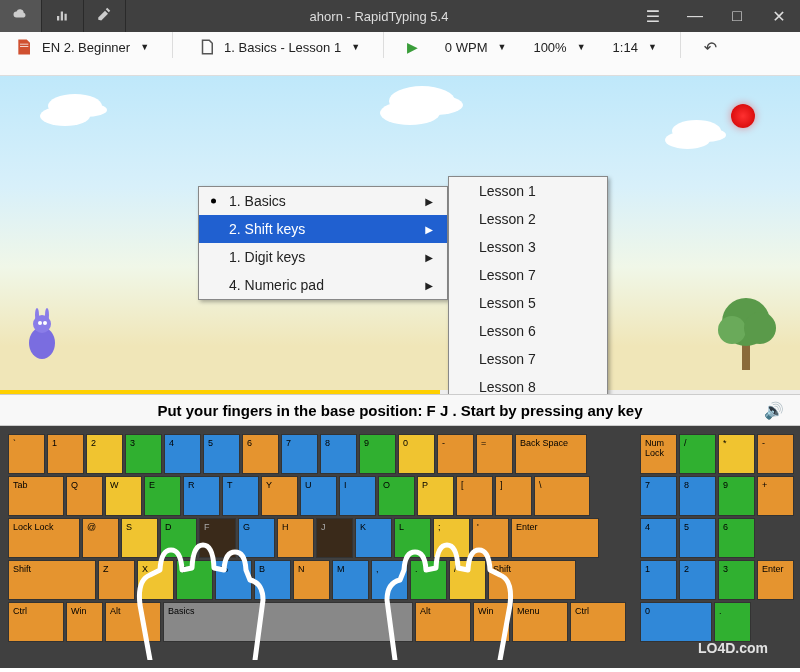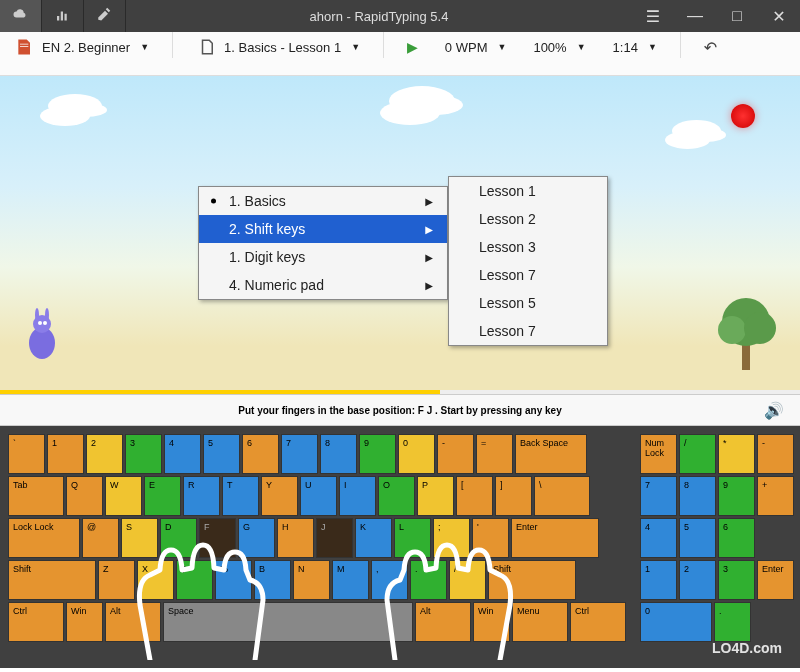--- a/index.html
+++ b/index.html
@@ -44,21 +44,21 @@
 .menu { position: absolute; background: #f5f5f5; border: 1px solid #888; box-shadow: 2px 2px 4px rgba(0,0,0,0.3); }
 .menu1 { top: 78px; left: 198px; width: 250px; margin-top: 32px; }
 .menu2 { top: 100px; left: 448px; width: 160px; text-align: center; }
 .menu-item { padding: 6px 14px 6px 30px; font-size: 14px; color: #222; position: relative; display: flex; justify-content: space-between; align-items: center; cursor: pointer; }
 .menu-item.selected { background: #2060d0; color: #fff; }
 .menu-item .arrow { font-size: 10px; }
 .menu-item .bullet { position: absolute; left: 12px; top: 50%; transform: translateY(-50%); width: 5px; height: 5px; background: #000; border-radius: 50%; }
 
 
 .instruction { height: 32px; background: #f8f8f8; border-top: 1px solid #ccc; border-bottom: 1px solid #ccc; display: flex; align-items: center; justify-content: center; position: relative; }
-.instruction-text { font-size: 10px; font-weight: bold; color: #000; }
+.instruction-text { font-size: 15px; font-weight: bold; color: #000; }
 .speaker { position: absolute; right: 16px; font-size: 16px; color: #333; }
 
 
 .keyboard { height: 242px; background: #404040; padding: 8px; display: flex; gap: 14px; position: relative; }
 .kb-main { flex: 1; display: flex; flex-direction: column; gap: 2px; }
 .kb-extra { width: 156px; display: flex; flex-direction: column; gap: 2px; }
 .kb-row { display: flex; gap: 2px; }
 .key { height: 40px; border: 1px solid #333; font-size: 9px; color: #000; display: flex; align-items: flex-start; justify-content: flex-start; padding: 3px 4px; position: relative; flex-shrink: 0; }
 .kc-orange { background: #e5942f; }
 .kc-yellow { background: #f0c430; }
@@ -67,21 +67,21 @@
 .kc-dark { background: #3a2a1a; color: #aaa; }
 .kc-gray { background: #888; }
 .key.wide1 { width: 56px; }
 .key.wide2 { width: 72px; }
 .key.wide3 { width: 88px; }
 .key.space { width: 250px; background: #888; }
 .key.std { width: 37px; }
 .hands { position: absolute; bottom: 8px; left: 85px; width: 480px; height: 140px; pointer-events: none; }
 .hands svg { width: 100%; height: 100%; }
 
-.watermark { position: absolute; bottom: 16px; right: 18px; font-size: 14px; color: rgba(255,255,255,0.85); font-weight: bold; pointer-events: none; }
+.watermark { position: absolute; bottom: 16px; right: 32px; font-size: 14px; color: rgba(255,255,255,0.85); font-weight: bold; pointer-events: none; }
 </style>
 </head>
 <body>
 
 <div class="titlebar">
   <div class="titlebar-left">
     <div class="titlebar-tab active">
       <svg viewBox="0 0 24 24">
           <path d="M6 14a4 4 0 010-8 5 5 0 019.6 1.5A3.5 3.5 0 0116 14H6z"></path>
         </svg>
@@ -207,21 +207,27 @@
     <div class="menu-item">
         <span>Lesson 3</span>
       </div>
     <div class="menu-item">
         <span>Lesson 7</span>
       </div>
     <div class="menu-item">
         <span>Lesson 5</span>
       </div>
     <div class="menu-item">
+        <span>Lesson 6</span>
+      </div>
+    <div class="menu-item">
         <span>Lesson 7</span>
+      </div>
+    <div class="menu-item">
+        <span>Lesson 8</span>
       </div>
 
   </div>
 </div>
 
 <div class="instruction">
   <span class="instruction-text">Put your fingers in the base position:  F  J .  Start by pressing any key</span>
   <span class="speaker">🔊</span>
 </div>
 
@@ -285,21 +291,21 @@
         <div class="key kc-blue std">M</div>
         <div class="key kc-blue std">,</div>
         <div class="key kc-green std">.</div>
         <div class="key kc-yellow std">/</div>
         <div class="key kc-orange wide3">Shift</div>
       </div>
     <div class="kb-row" id="kbr4">
         <div class="key kc-orange wide1">Ctrl</div>
         <div class="key kc-orange std">Win</div>
         <div class="key kc-orange wide1">Alt</div>
-        <div class="key kc-gray space">Space</div>
+        <div class="key kc-gray space">Basics</div>
         <div class="key kc-orange wide1">Alt</div>
         <div class="key kc-orange std">Win</div>
         <div class="key kc-orange wide1">Menu</div>
         <div class="key kc-orange wide1">Ctrl</div>
       </div>
   </div>
   <div class="kb-extra">
     <div class="kb-row" id="kbn0">
         <div class="key kc-orange std">Num Lock</div>
         <div class="key kc-green std">/</div>

